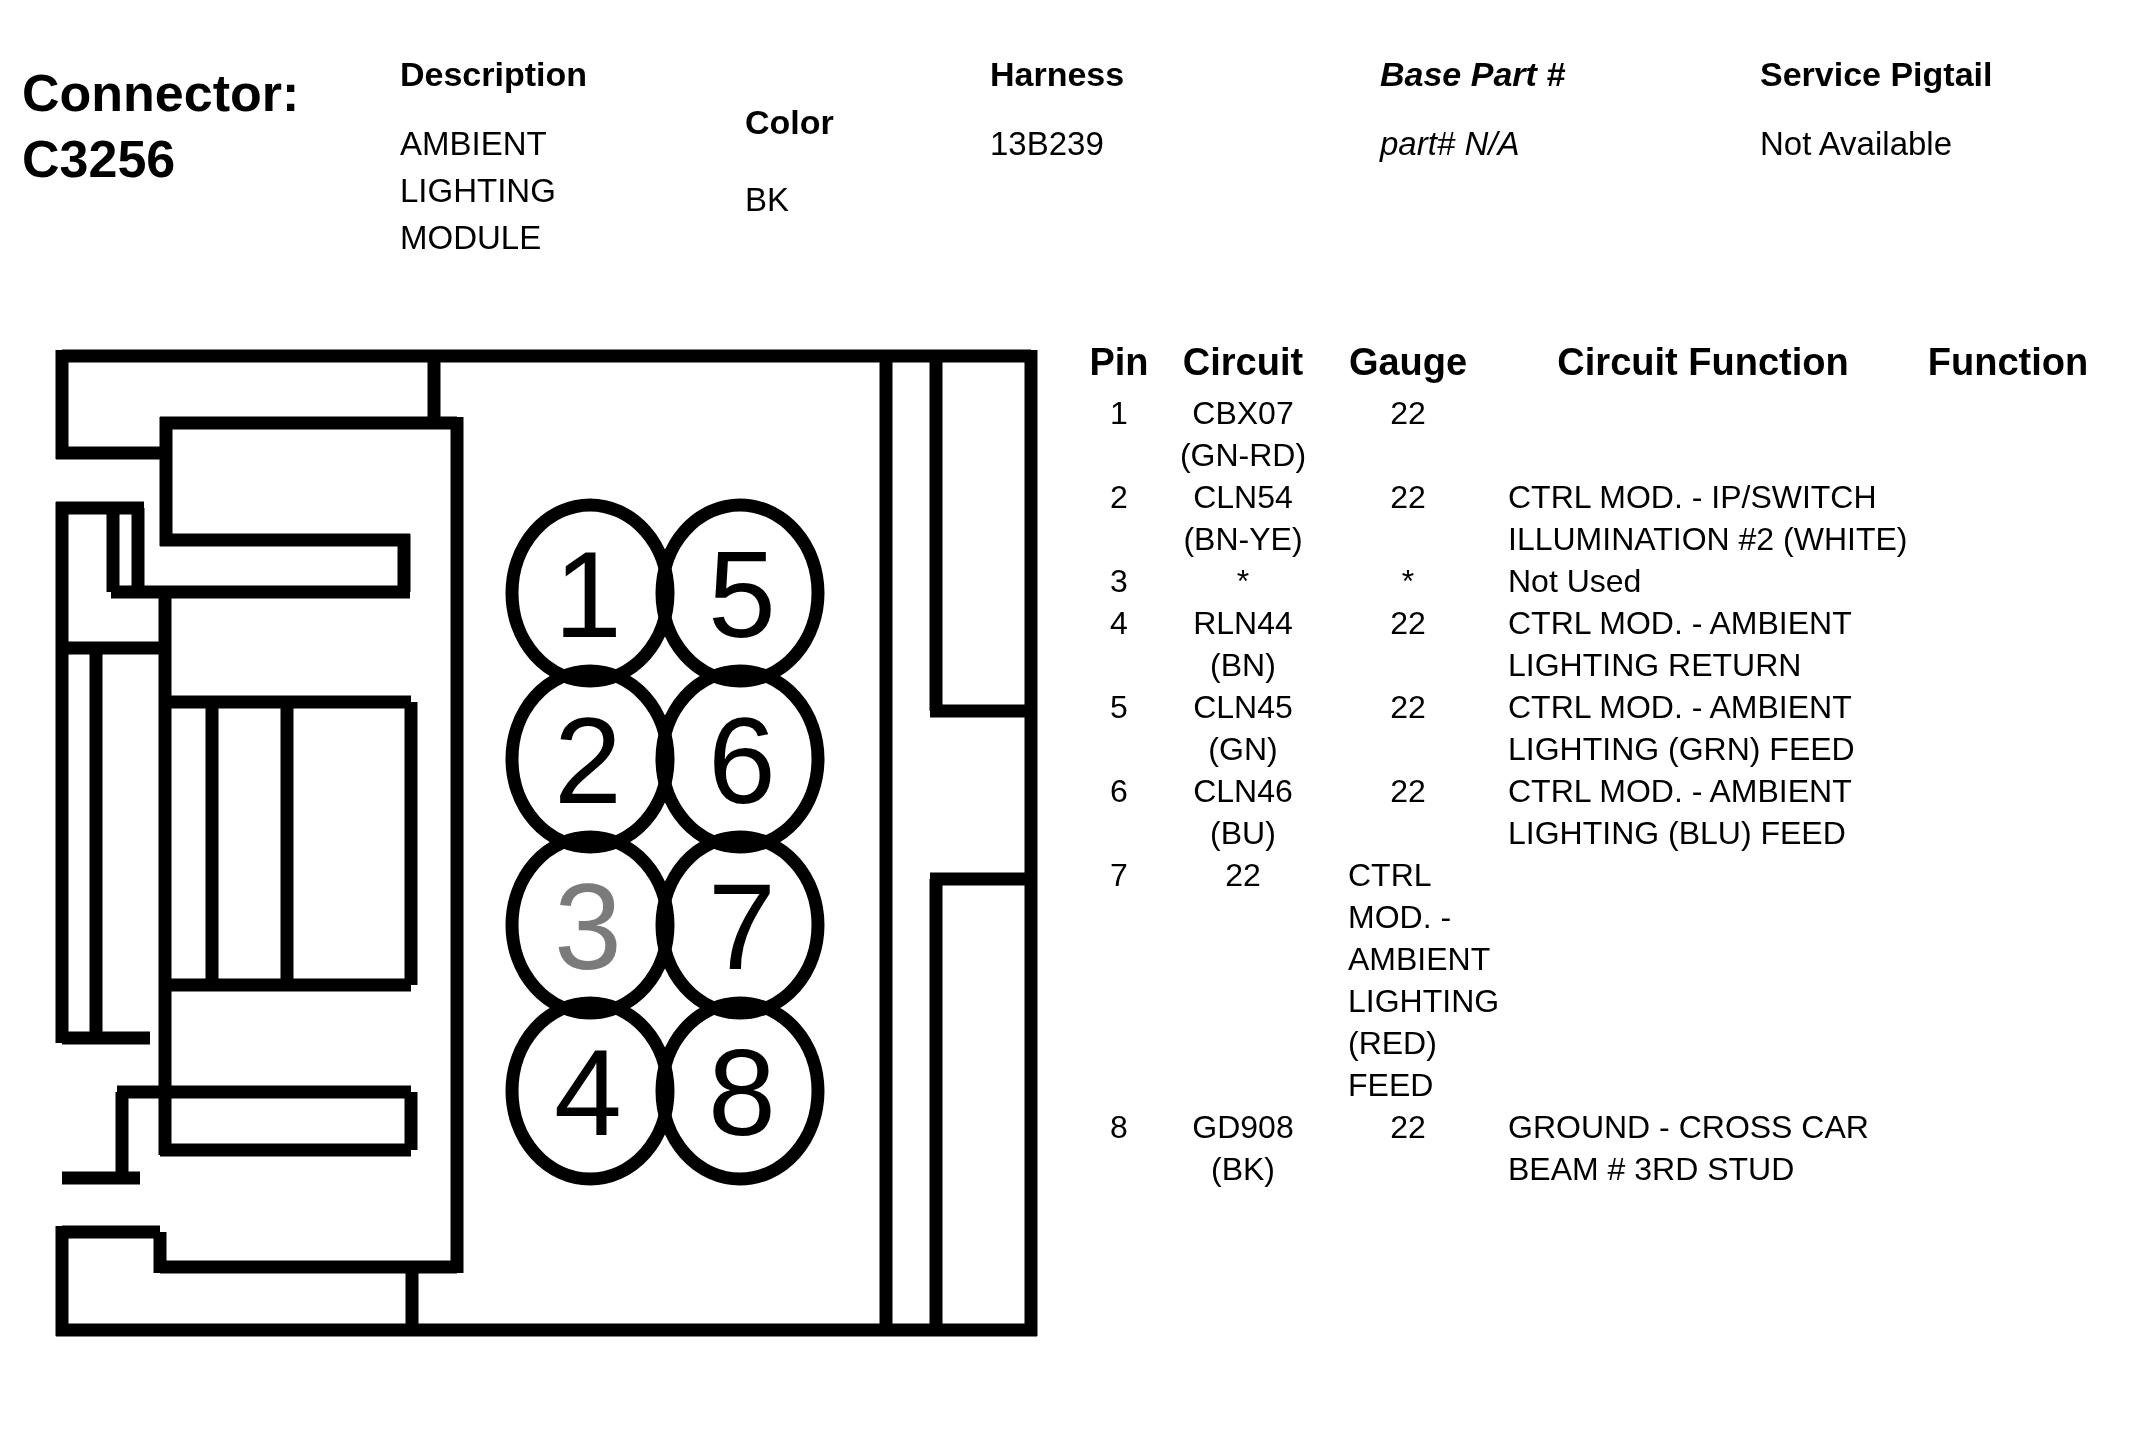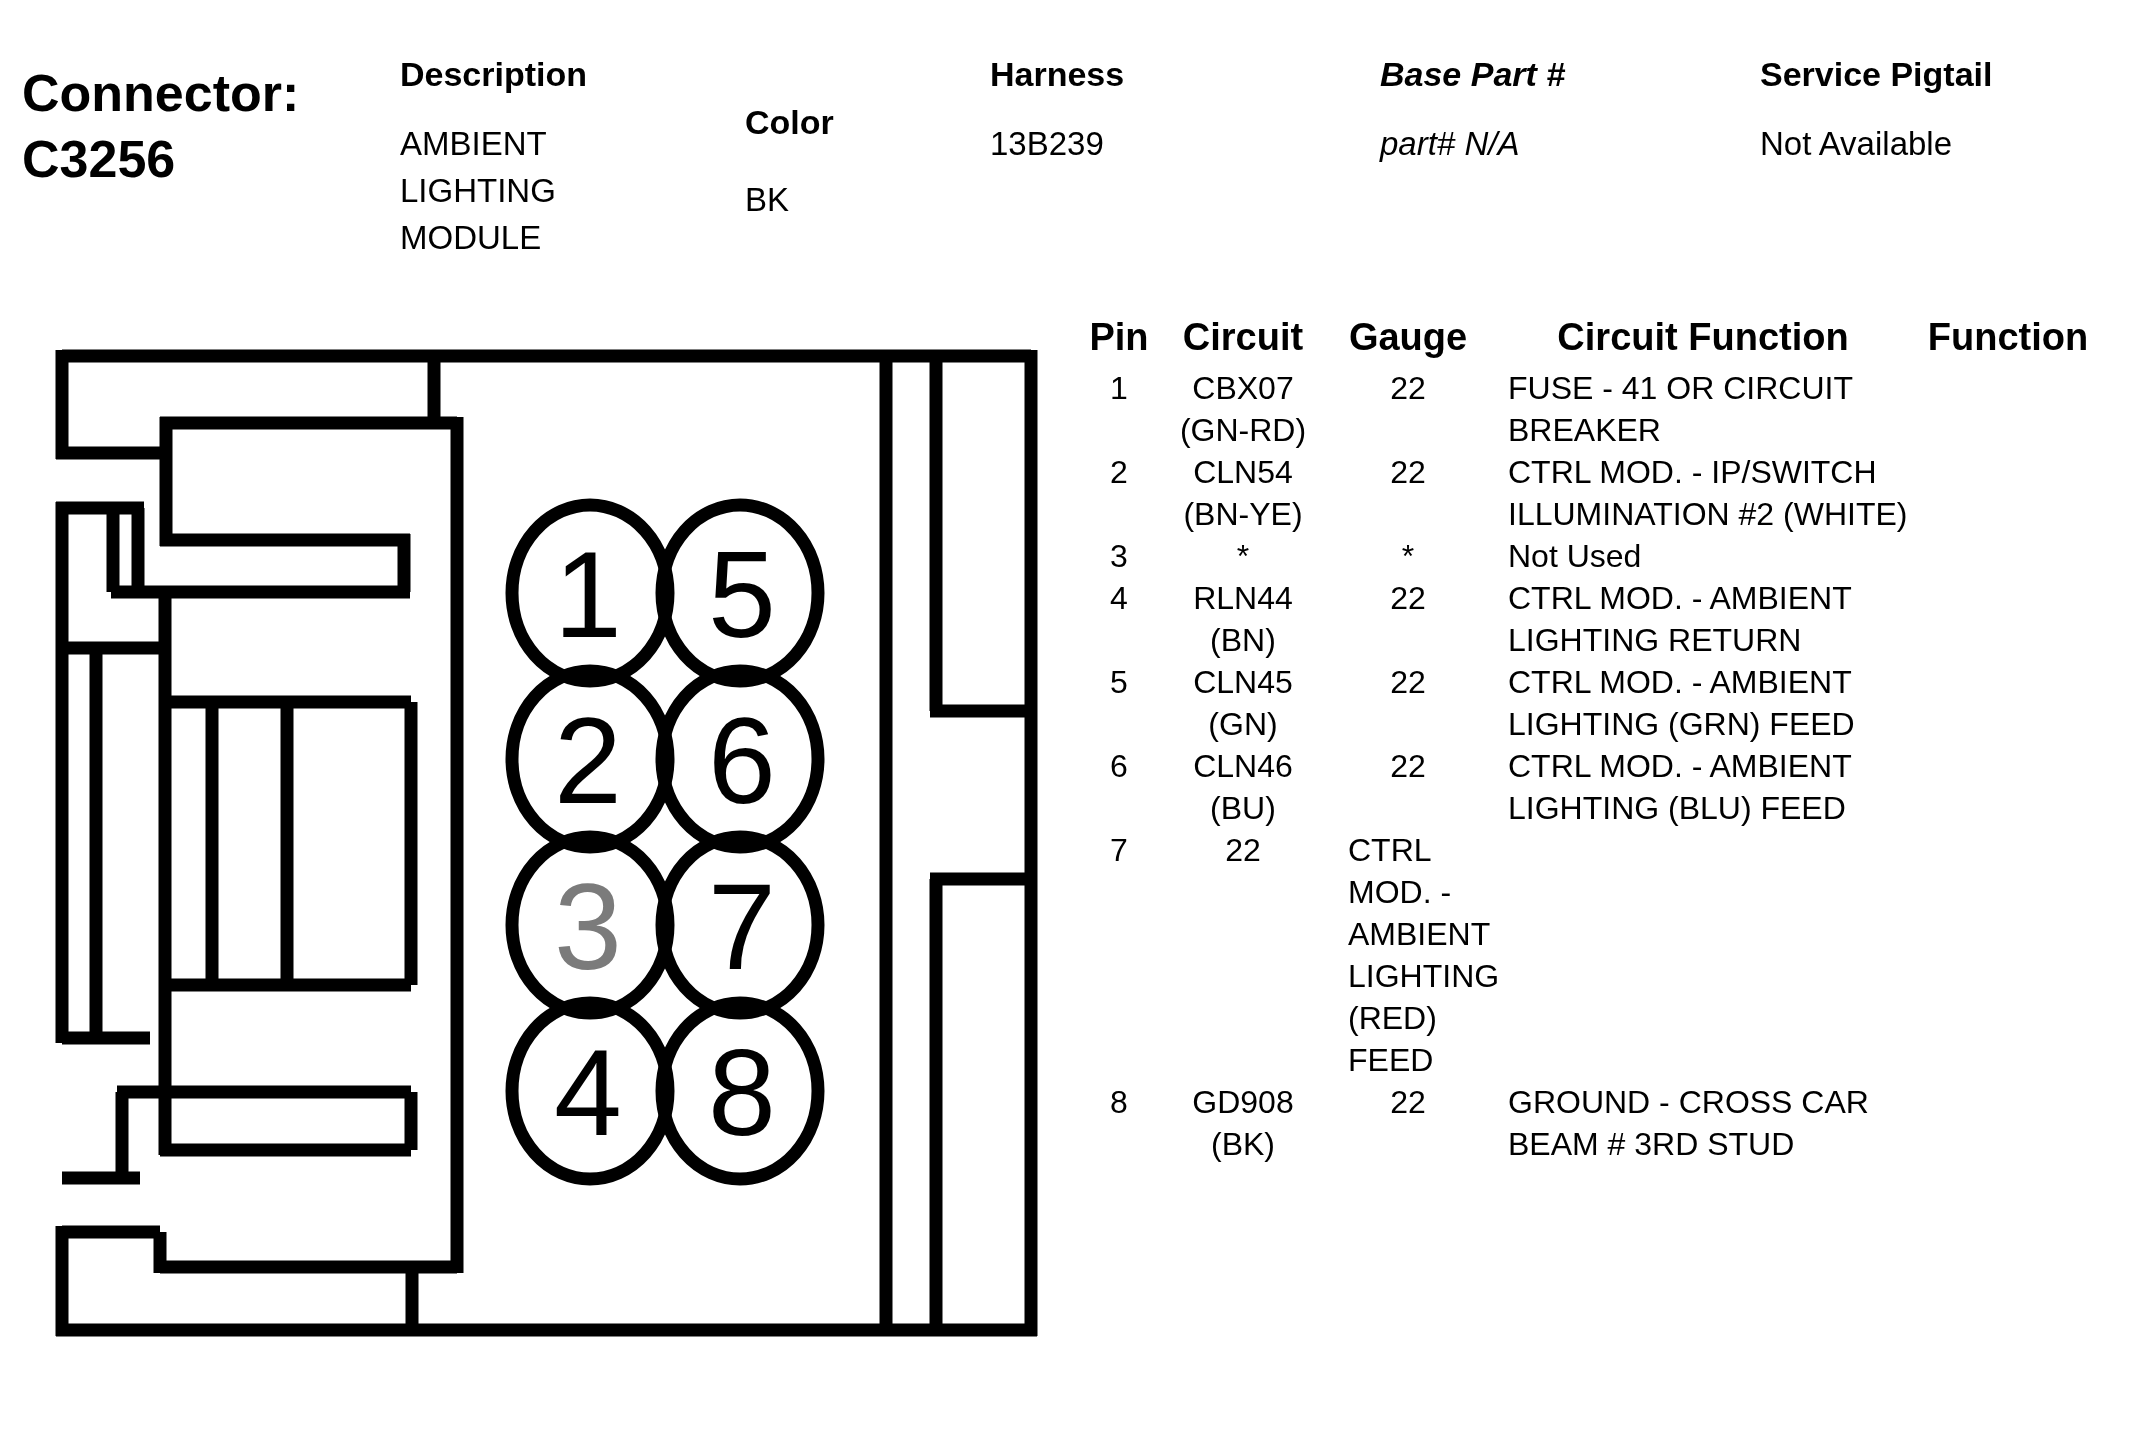--- a/index.html
+++ b/index.html
@@ -21,21 +21,21 @@
   .col-harness{left:990px;top:36px;width:220px;}
   .col-base{left:1380px;top:36px;width:260px;font-style:italic;}
   .col-pigtail{left:1760px;top:36px;width:310px;}
   .col-desc .val,.col-harness .val,.col-base .val,.col-pigtail .val{margin-top:8px;}
   .col-color .val{margin-top:16px;}
   
   svg.diagram{left:0;top:0;}
   .pin-num{font-family:"Liberation Sans", sans-serif;font-size:122px;fill:#000;}
   .pin-num.gray{fill:#7b7b7b;}
   
-  .pintable{left:1080px;top:315px;width:1030px;}
+  .pintable{left:1080px;top:340px;width:1030px;}
   .trow{display:grid;grid-template-columns:78px 170px 160px 430px 180px;}
   .thead{font-weight:bold;font-size:38px;line-height:44px;}
   .thead > div{text-align:center;}
   .tbody{margin-top:8px;font-size:32px;line-height:42px;}
   .cell{text-align:center;white-space:pre-line;vertical-align:top;}
   .cell.func{text-align:left;padding-left:20px;}
 </style>
 </head>
 <body>
 
@@ -129,22 +129,20 @@
     <div>Circuit Function</div>
     <div>Function</div>
   </div>
 
   <div class="tbody">
     <div class="trow">
       <div class="cell">1</div>
       <div class="cell">CBX07
 (GN-RD)</div>
       <div class="cell">22</div>
-      <div class="cell func">FUSE - 41 OR CIRCUIT
-BREAKER</div>
       <div class="cell"></div>
     </div>
     <div class="trow">
       <div class="cell">2</div>
       <div class="cell">CLN54
 (BN-YE)</div>
       <div class="cell">22</div>
       <div class="cell func">CTRL MOD. - IP/SWITCH
 ILLUMINATION #2 (WHITE)</div>
       <div class="cell"></div>

